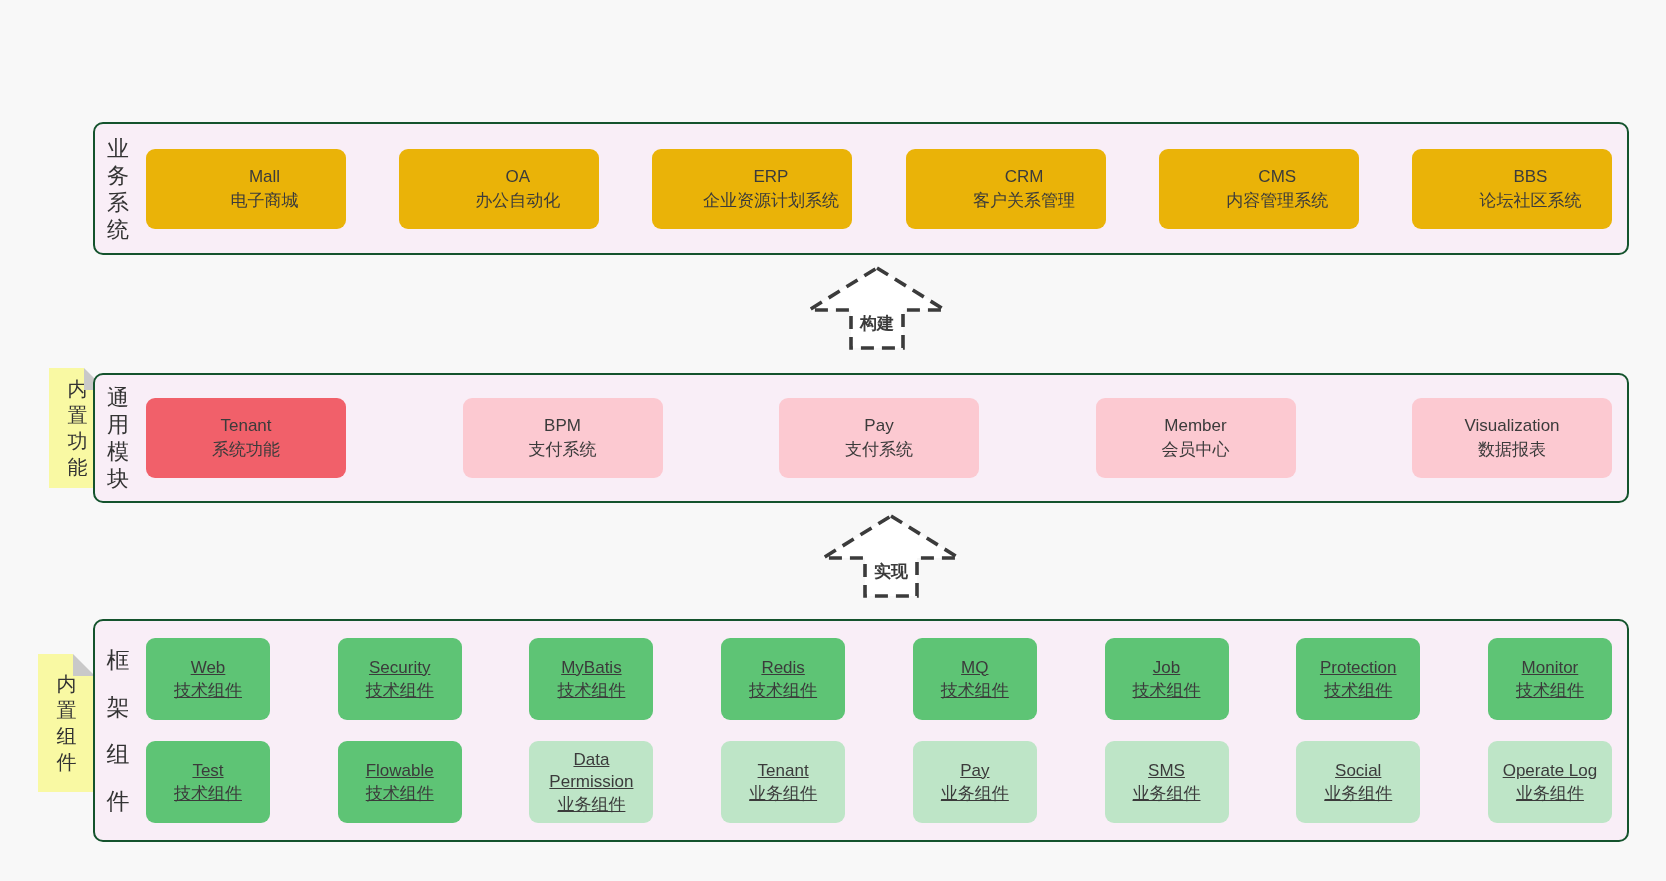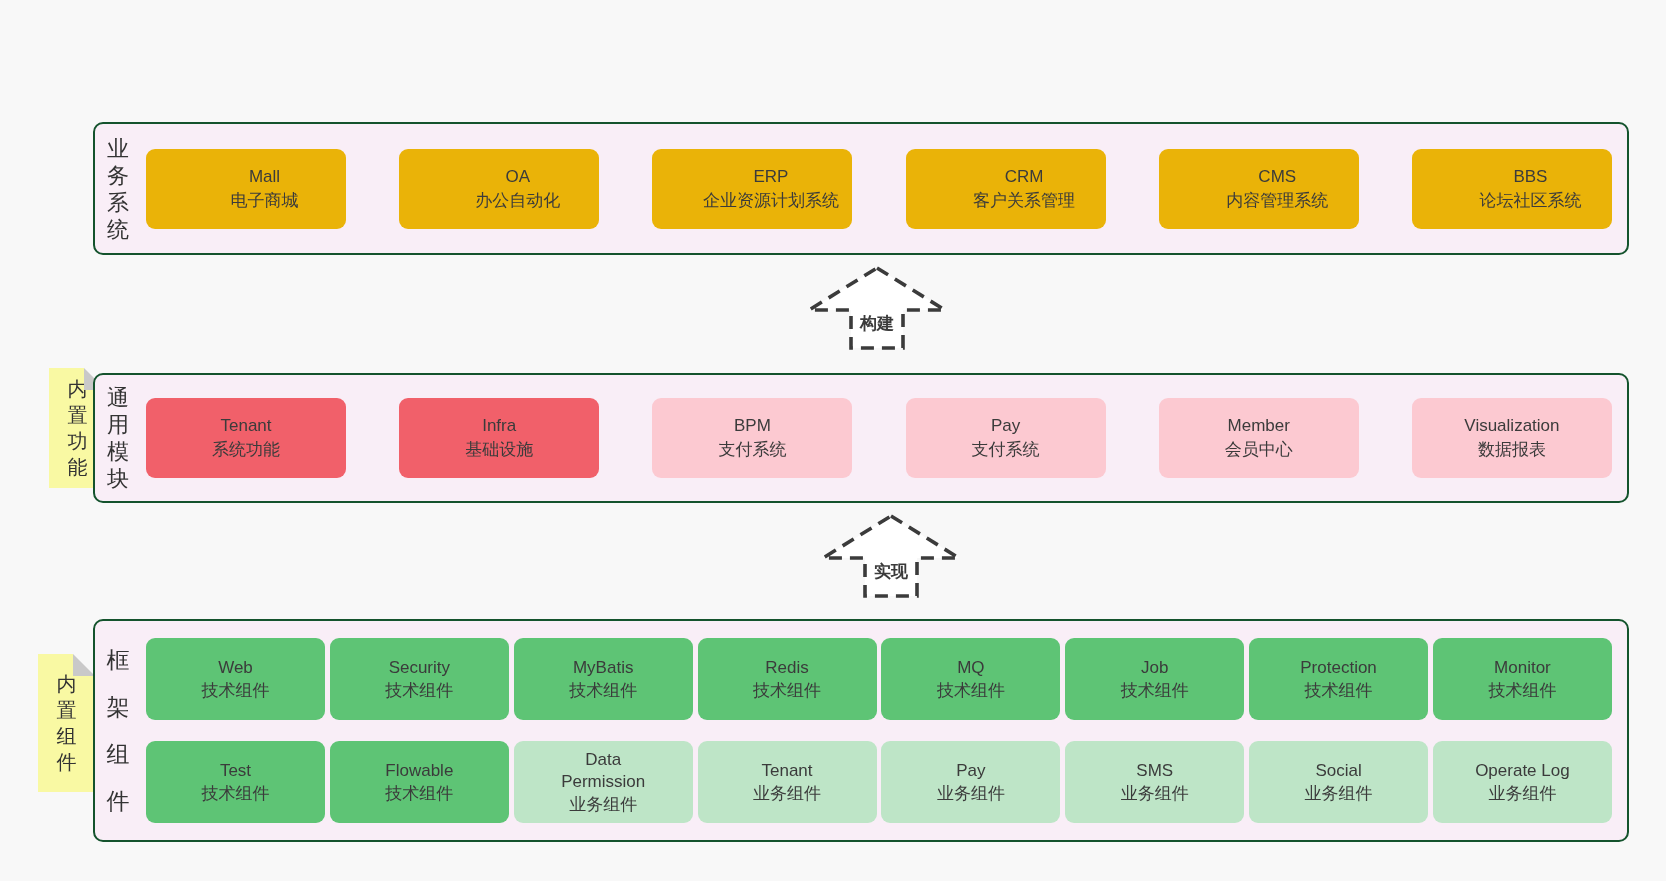--- a/index.html
+++ b/index.html
@@ -61,21 +61,21 @@
     height:80px;
     border-radius:9px;
     display:flex;
     flex-direction:column;
     align-items:center;
     justify-content:center;
     text-align:center;
     font-size:17px;
     line-height:24px;
   }
-  .c-box { width:179px; height:82px; line-height:23px; }
+  .c-box { width:124px; height:82px; line-height:23px;text-decoration:underline; }
   .c-box .box-name { max-width:122px; line-height:22px; }
 
   .blue       { background:#eab308;padding-left:37px; }
   .red        { background:#f1606a; }
   .pink       { background:#fcc9d1; }
   .green      { background:#5ec475; }
   .lightgreen { background:#bee5c7; }
 
   
   .tab {
@@ -181,24 +181,20 @@
 
 <div class="layer" id="layer-modules">
   <div class="side-label">
     <span class="vtext">通用模块</span>
   </div>
   <div class="content">
     <div class="box red">
       <span class="box-name">Tenant</span>
       <span class="box-subtitle">系统功能</span>
     </div>
-    <div class="box red">
-      <span class="box-name">Infra</span>
-      <span class="box-subtitle">基础设施</span>
-    </div>
     <div class="box pink">
       <span class="box-name">BPM</span>
       <span class="box-subtitle">支付系统</span>
     </div>
     <div class="box pink">
       <span class="box-name">Pay</span>
       <span class="box-subtitle">支付系统</span>
     </div>
     <div class="box pink">
       <span class="box-name">Member</span>

